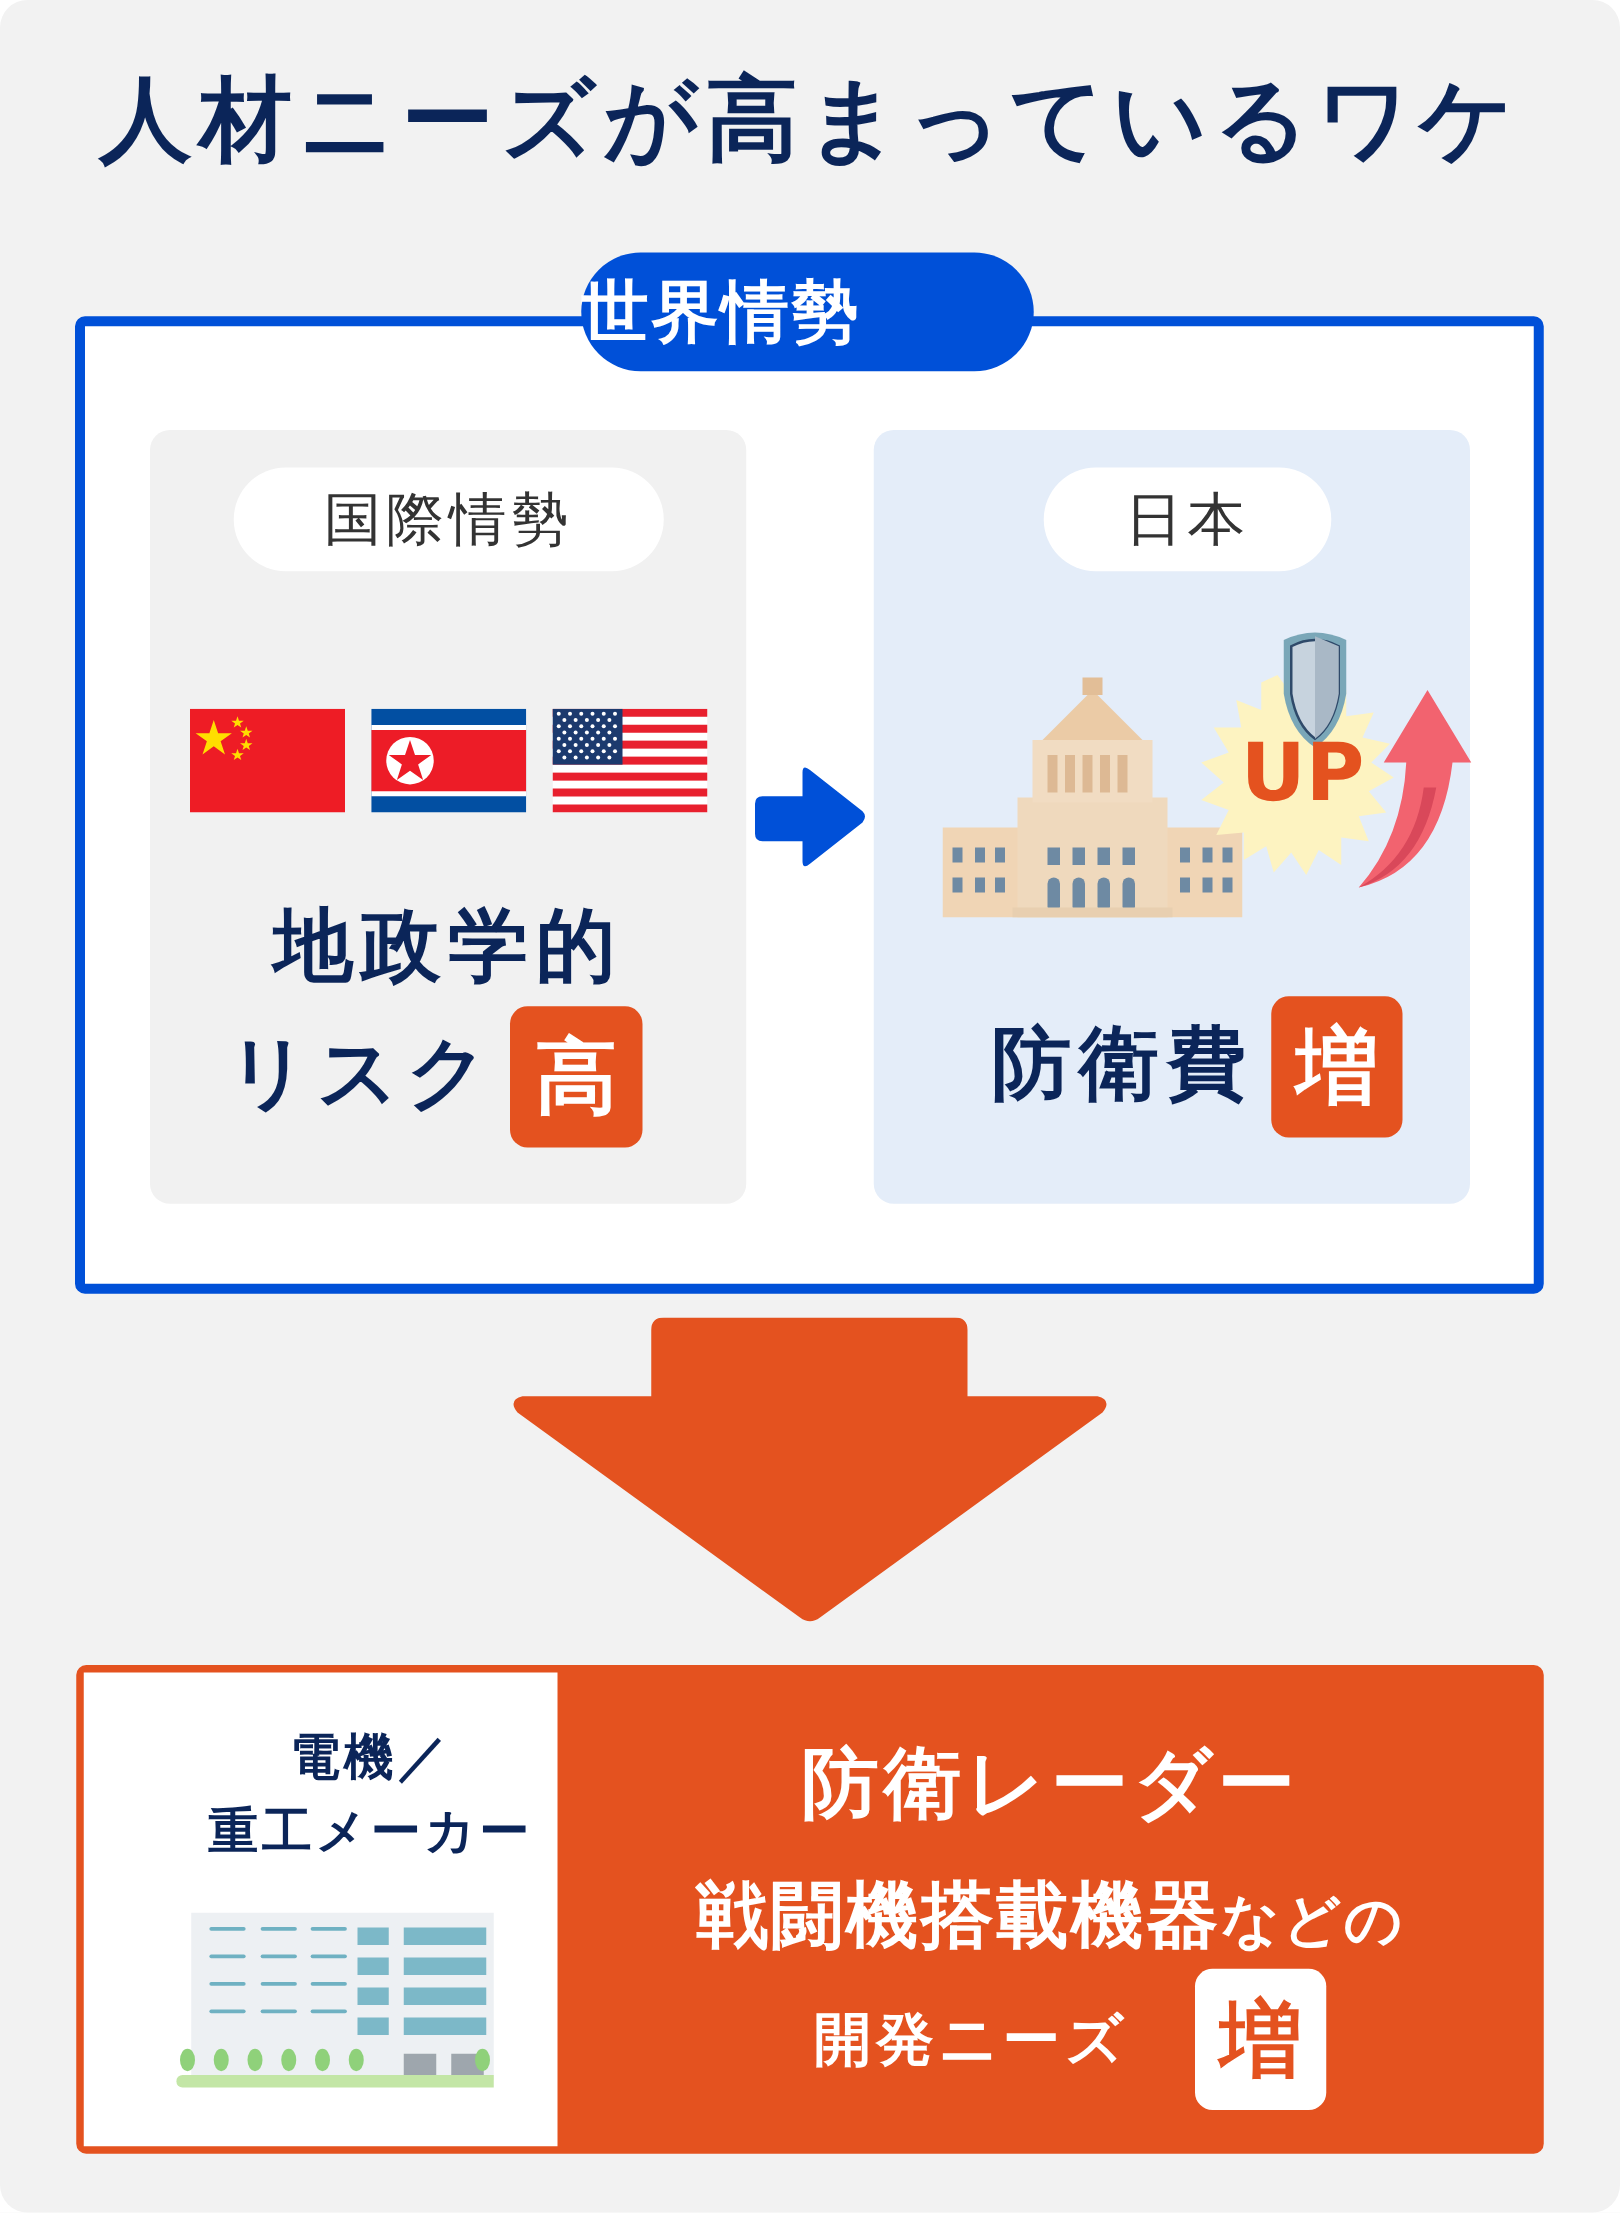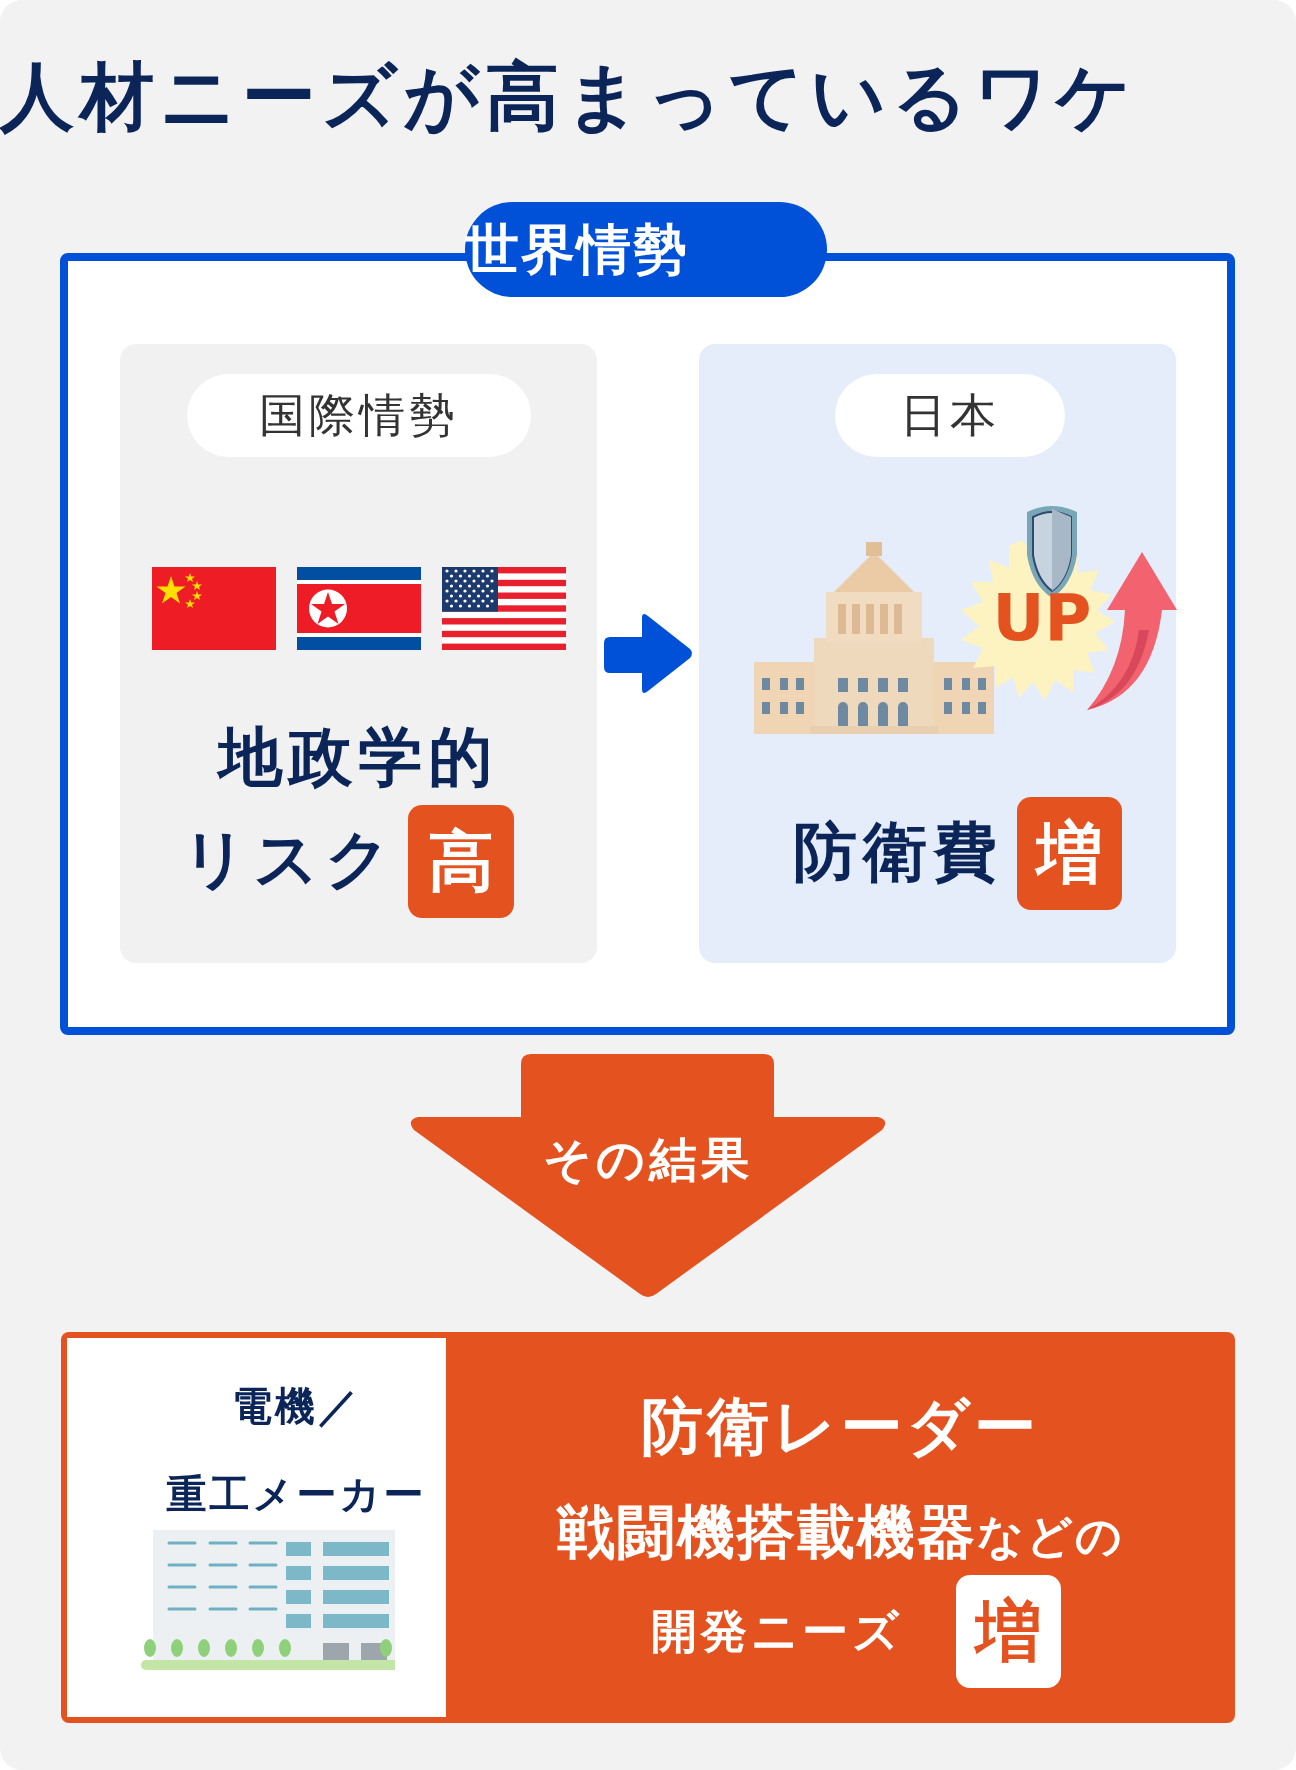--- a/index.html
+++ b/index.html
@@ -1,21 +1,21 @@
 <!DOCTYPE html>
 <html><head>
 <meta charset="utf-8">
 <style>
   html, body { margin: 0; padding: 0; background: #ffffff; }
   body { width: 1296px; height: 1770px; position: relative; overflow: hidden;
          font-family: "DejaVu Sans", "Liberation Sans", sans-serif; }
   .page { position: absolute; left: 0; top: 0; width: 1296px; height: 1770px;
           background: #f2f2f2; border-radius: 22px; }
   .abs { position: absolute; }
-  .title { left: 0; top: 52px; width: 1296px; text-align: left; font-size: 74px; font-weight: bold;
+  .title { left: 0; top: 52px; width: 1296px; text-align: center; font-size: 74px; font-weight: bold;
            color: #0b2559; letter-spacing: 6px; line-height: 88px; white-space: nowrap; }
   .world-box { left: 60px; top: 253px; width: 1159px; height: 766px; background: #ffffff;
                border: 8px solid #0050d8; border-radius: 8px; }
   .world-pill { left: 465px; top: 202px; width: 362px; height: 95px; background: #0050d8; border-radius: 48px;
                 color: #fff; font-size: 54px; font-weight: bold; line-height: 95px; letter-spacing: 2px; }
   .panel { top: 344px; width: 477px; height: 619px; border-radius: 16px; }
   .panel-left { left: 120px; background: #f1f1f1; }
   .panel-right { left: 699px; background: #e4edf9; }
   .label-pill { top: 30px; height: 83px; background: #fff; border-radius: 42px; color: #333333;
                 font-size: 46px; text-align: center; line-height: 83px; letter-spacing: 4px; }
@@ -196,26 +196,25 @@
 
     <div class="abs big-text" style="left:94px;top:468px;line-height:80px;">防衛費</div>
     <div class="abs badge" style="left:318px;top:453px;width:105px;height:113px;line-height:113px;">増</div>
   </div>
 
   <div class="abs" style="left:408px;top:1054px;width:480px;height:245px;">
     <svg width="480" height="245" viewBox="0 0 480 245">
       <path d="M113,10 Q113,0 123,0 L356,0 Q366,0 366,10 L366,63 L470,63 Q482,66 474,76 L248,240 Q240,246 232,240 L6,76 Q-2,66 10,63 L113,63 Z" fill="#e4521f"></path>
     </svg>
   </div>
-  <div class="abs result-arrow-text">その結果</div>
 
   <div class="abs bottom-box">
     <div class="abs company-panel">
       <div class="abs company-text" style="top:45px;line-height:46px;">電機／</div>
-      <div class="abs company-text" style="top:104px;line-height:46px;margin-top:29px;">重工メーカー</div>
+      <div class="abs company-text" style="top:104px;line-height:46px;">重工メーカー</div>
       <div class="abs" style="left:74px;top:192px;width:254px;height:148px;">
         <svg width="254" height="148" viewBox="0 0 254 148">
           <rect x="15" y="0" width="252" height="134" fill="#edf0f3" transform="translate(-3,0)"></rect>
           <g stroke="#6fb1c2" stroke-width="3" stroke-linecap="round">
             <line x1="28" y1="13" x2="54" y2="13"></line>
               <line x1="69" y1="13" x2="95" y2="13"></line>
               <line x1="109" y1="13" x2="135" y2="13"></line>
             <line x1="28" y1="35" x2="54" y2="35"></line>
               <line x1="69" y1="35" x2="95" y2="35"></line>
               <line x1="109" y1="35" x2="135" y2="35"></line>

